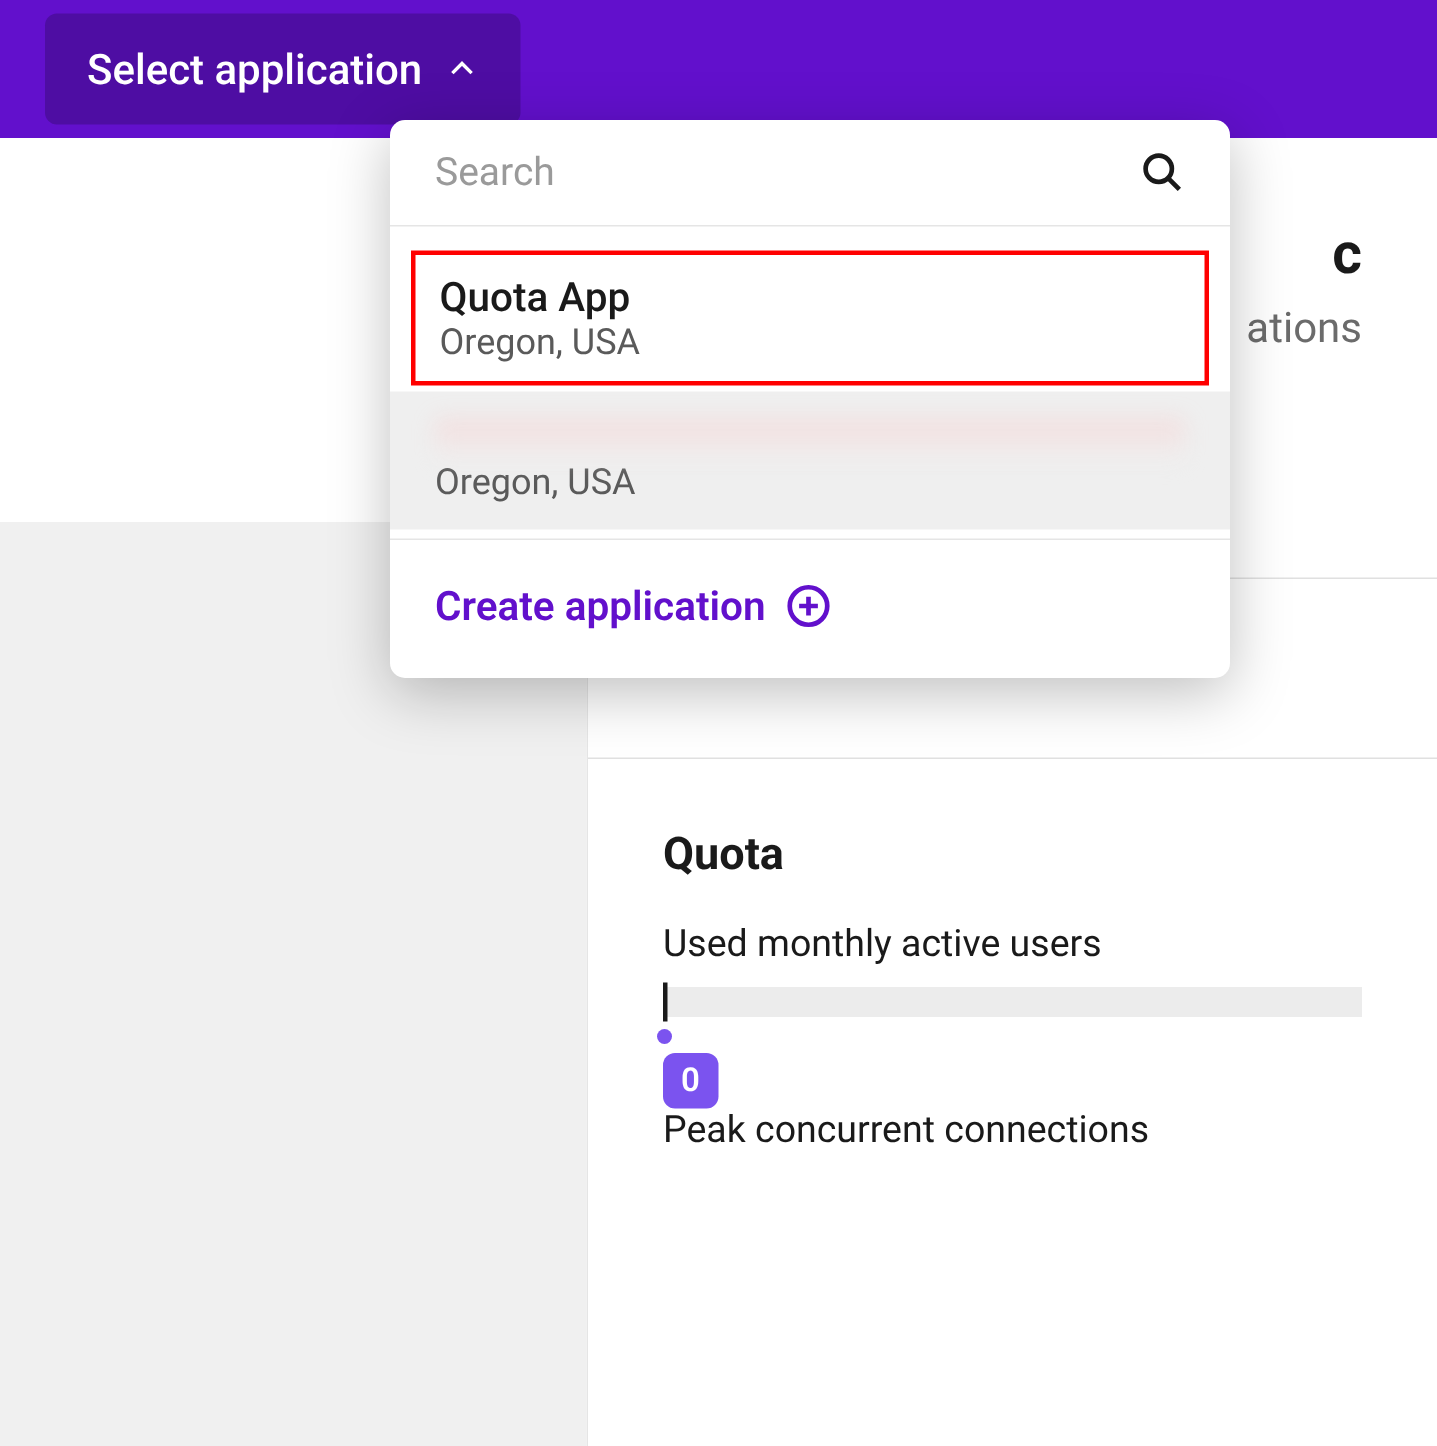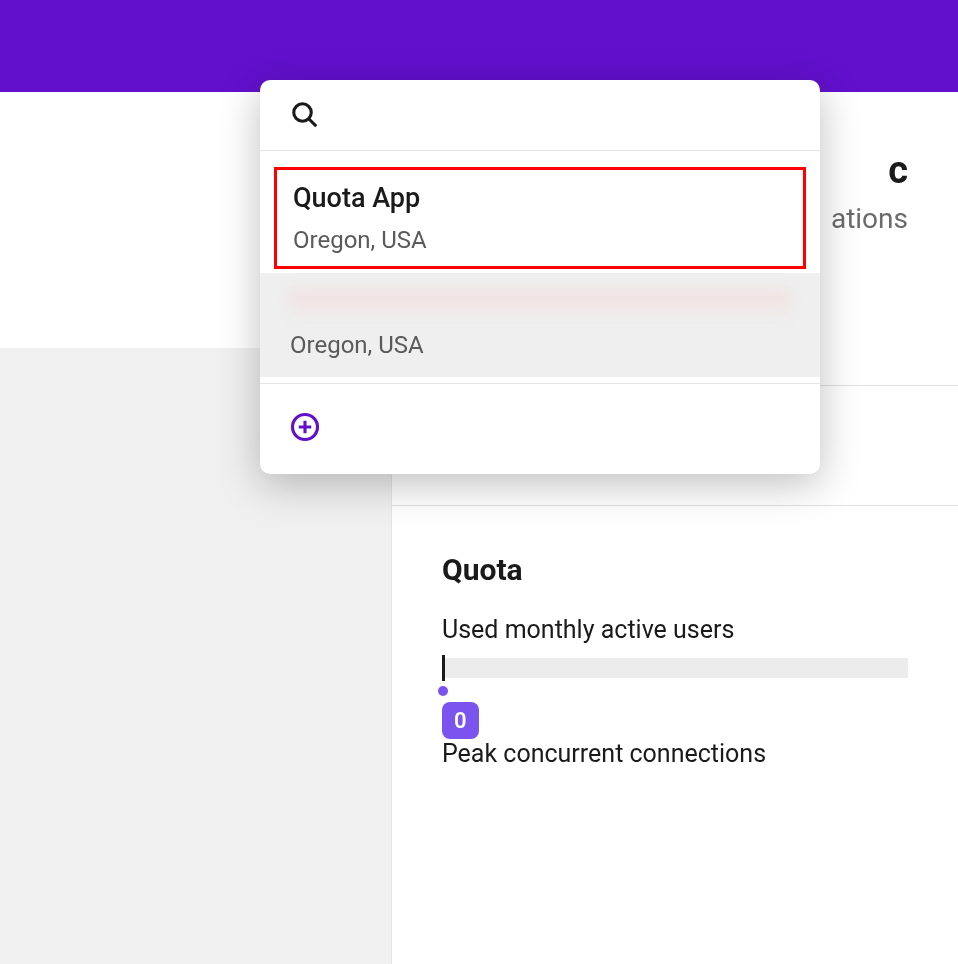--- a/index.html
+++ b/index.html
@@ -269,21 +269,21 @@
   filter: blur(7px);
   color: #d0d0d0;
   height: 28px;
   background: linear-gradient(to bottom, rgba(255,180,180,0.3), rgba(240,240,240,0.4));
   border-radius: 4px;
 }
 
 .app-location {
   font-size: 24px;
   color: #5a5a5a;
-  margin-top: 12px;
+  margin-top: 0;
 }
 
 .create-row {
   border-top: 1px solid #e5e5e5;
   padding: 28px 30px 32px 30px;
   display: flex;
   align-items: center;
   gap: 14px;
   cursor: pointer;
   margin-top: 6px;
@@ -300,20 +300,26 @@
   height: 30px;
   stroke: #6210CC;
   stroke-width: 2.5;
   fill: none;
 }
 </style>
 </head>
 <body>
 
 <div class="header">
+  <button class="select-app-button">
+    <span>Select application</span>
+    <svg class="chevron-up" viewBox="0 0 24 24">
+      <polyline points="5 15 12 8 19 15"></polyline>
+    </svg>
+  </button>
 </div>
 
 <div class="main">
   <div class="sidebar">
     <div class="sidebar-top"></div>
     <div class="sidebar-bottom"></div>
   </div>
   <div class="content">
     <div class="org-block">
       <div class="org-name-partial" style="text-align:right">c</div>
@@ -339,37 +345,39 @@
       </div>
       <span class="progress-badge">0</span>
 
       <div class="metric2-label">Peak concurrent connections</div>
     </div>
   </div>
 </div>
 
 <div class="dropdown">
   <div class="search-row">
+    <input class="search-input" type="text" placeholder="Search" style="">
     <svg class="search-icon" viewBox="0 0 24 24">
       <circle cx="10" cy="10" r="7"></circle>
       <line x1="21" y1="21" x2="15" y2="15"></line>
     </svg>
   </div>
 
   <div class="app-list">
     <div class="app-item highlighted">
       <div class="app-name">Quota App</div>
       <div class="app-location">Oregon, USA</div>
     </div>
     <div class="app-item selected">
       <div class="app-name blurred"></div>
       <div class="app-location">Oregon, USA</div>
     </div>
   </div>
 
   <div class="create-row">
+    <span class="create-label">Create application</span>
     <svg class="plus-circle-icon" viewBox="0 0 24 24">
       <circle cx="12" cy="12" r="10"></circle>
       <line x1="12" y1="7" x2="12" y2="17"></line>
       <line x1="7" y1="12" x2="17" y2="12"></line>
     </svg>
   </div>
 </div>
 
 </body></html>

